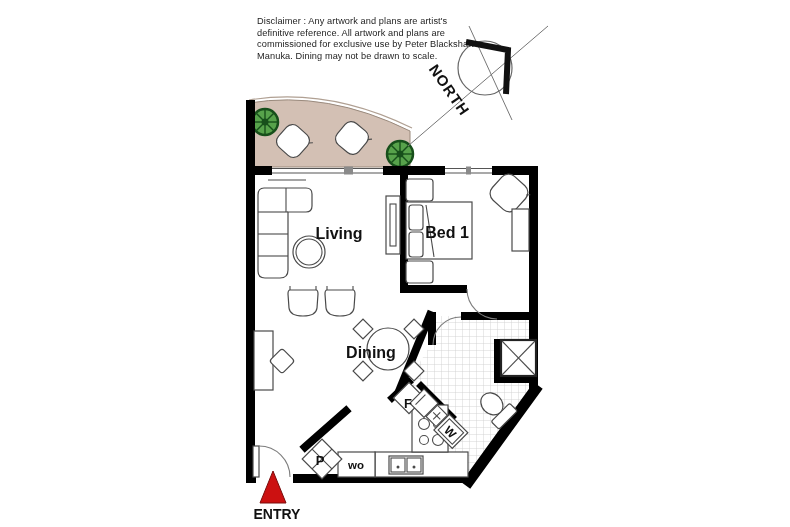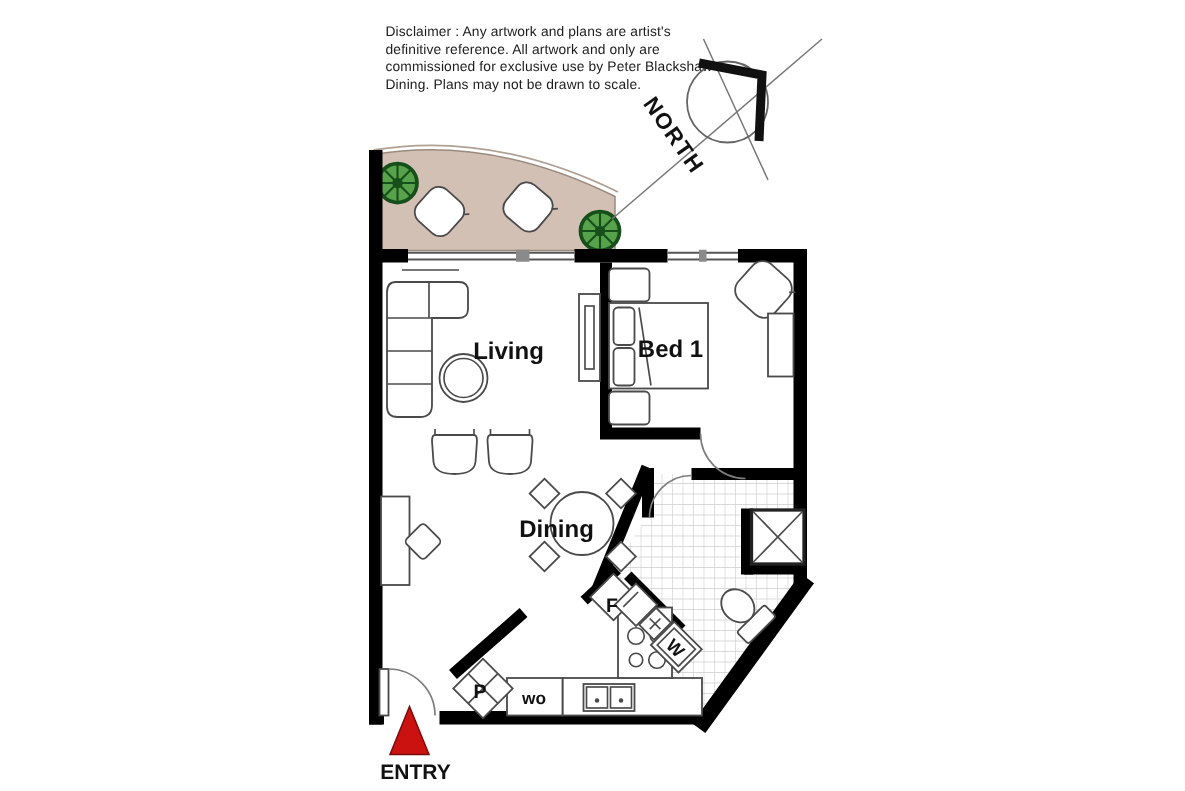--- a/index.html
+++ b/index.html
@@ -19,23 +19,23 @@
   .doorarc{fill:none;stroke:#7d7d7d;stroke-width:1.1;}
   .winline{stroke:#555;stroke-width:1.2;}
 </style>
 </head>
 <body>
 
 <div id="screen">
 
   <div id="disclaimer">
     <div>Disclaimer : Any artwork and plans are artist's</div>
-    <div>definitive reference. All artwork and only are</div>
+    <div>definitive reference. All artwork and plans are</div>
     <div>commissioned for exclusive use by Peter Blackshaw</div>
-    <div>Dining. Plans may not be drawn to scale.</div>
+    <div>Manuka. Dining may not be drawn to scale.</div>
   </div>
 
   <svg width="790" height="527" viewBox="0 0 790 527" style="position:absolute;left:0;top:0;">
     <defs>
       <pattern id="tiles" width="7" height="7" patternUnits="userSpaceOnUse">
         <path d="M7 0H0V7" fill="none" stroke="#cccccc" stroke-width="0.8"></path>
       </pattern>
     </defs>
 
     <g>

